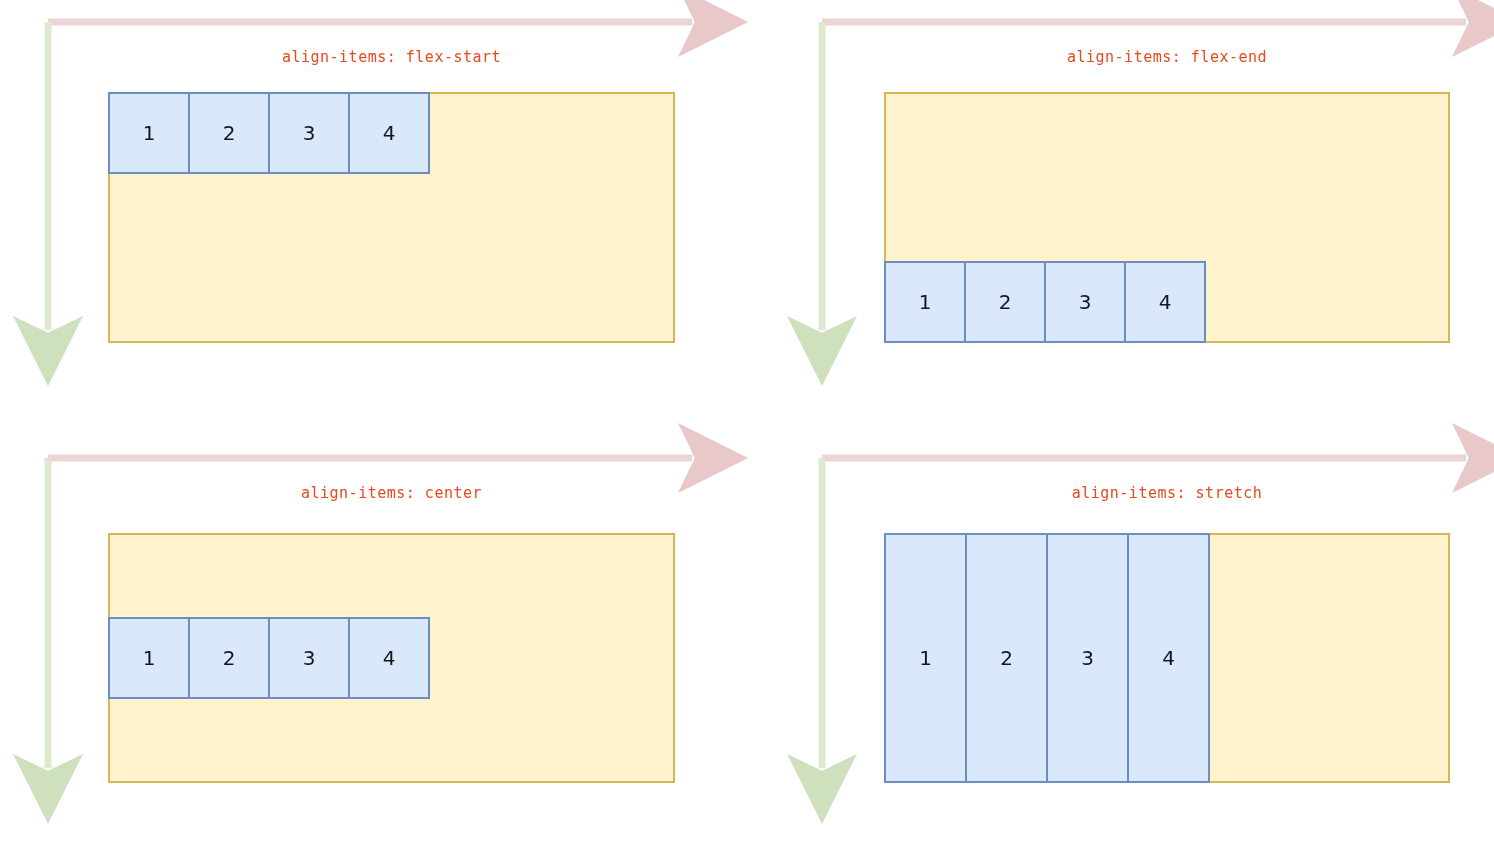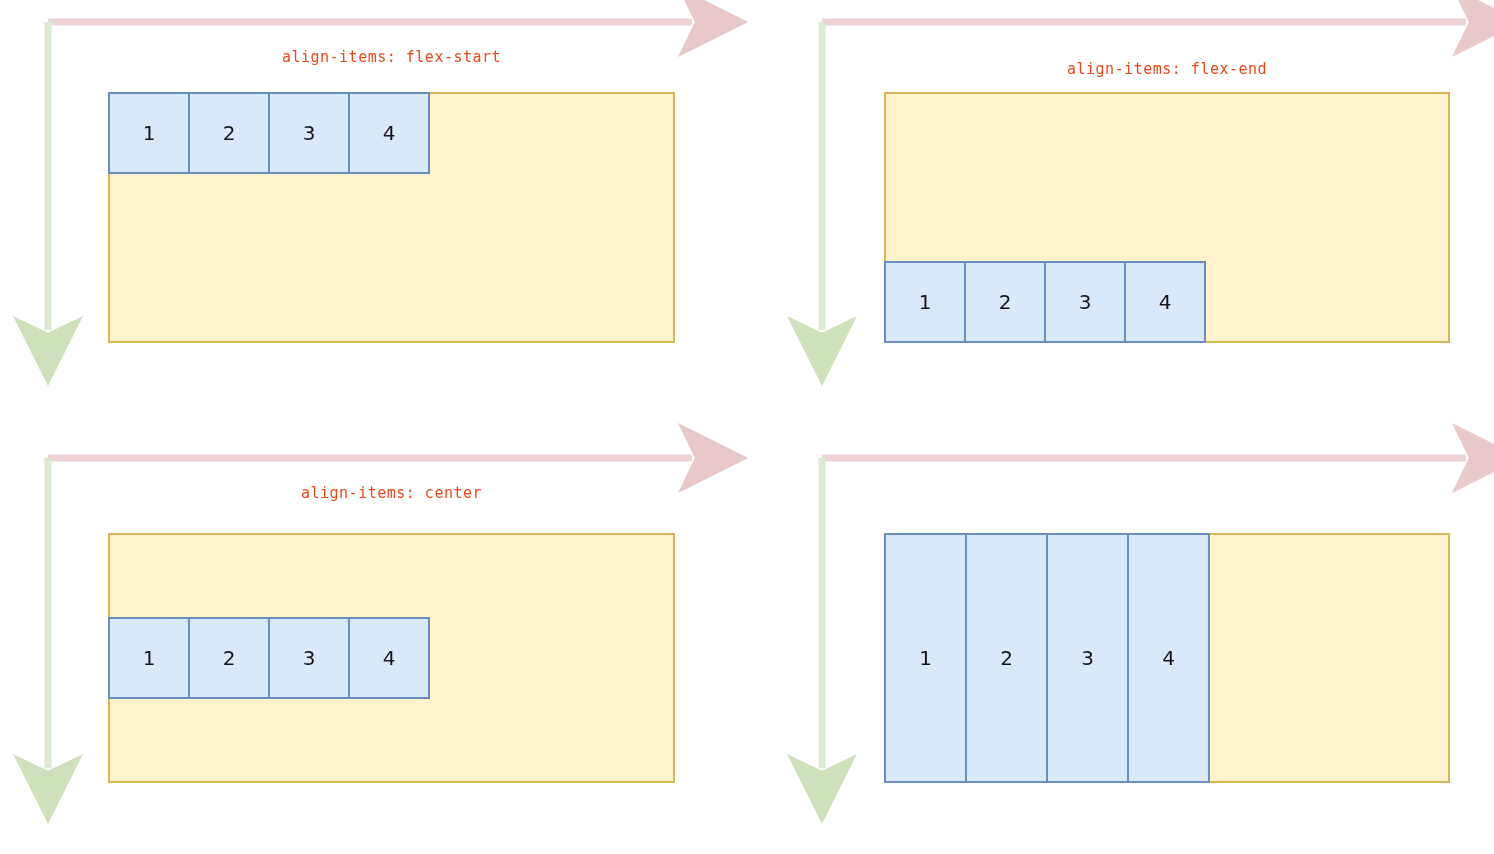--- a/index.html
+++ b/index.html
@@ -133,21 +133,21 @@
         <div class="flex-item">1</div>
         <div class="flex-item">2</div>
         <div class="flex-item">3</div>
         <div class="flex-item">4</div>
       </div>
     </div>
   </div>
 
   <div class="quadrant" style="left:747px;top:0;width:747px;height:427px;">
 
-    <div class="panel-title" style="left:137px;top:60px;width:566px;">align-items: flex-end</div>
+    <div class="panel-title" style="left:137px;top:48px;width:566px;">align-items: flex-end</div>
 
     <div class="flex-container fc-end w-narrow" style="left:137px;top:92px;width:566px;height:251px;">
       <div class="item-row row-offset-left row-offset-bottom">
         <div class="flex-item">1</div>
         <div class="flex-item">2</div>
         <div class="flex-item">3</div>
         <div class="flex-item">4</div>
       </div>
     </div>
   </div>
@@ -161,20 +161,21 @@
         <div class="flex-item">1</div>
         <div class="flex-item">2</div>
         <div class="flex-item">3</div>
         <div class="flex-item">4</div>
       </div>
     </div>
   </div>
 
   <div class="quadrant" style="left:747px;top:427px;width:747px;height:427px;">
 
+    <div class="panel-title" style="left:137px;top:57px;width:566px;">align-items: stretch</div>
 
     <div class="flex-container fc-stretch w-stretch" style="left:137px;top:106px;width:566px;height:250px;">
       <div class="item-row row-offset-left row-offset-tb">
         <div class="flex-item">1</div>
         <div class="flex-item">2</div>
         <div class="flex-item">3</div>
         <div class="flex-item">4</div>
       </div>
     </div>
   </div>

